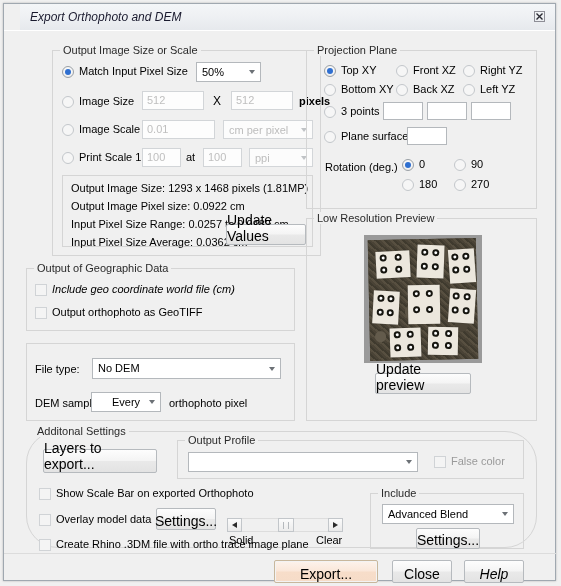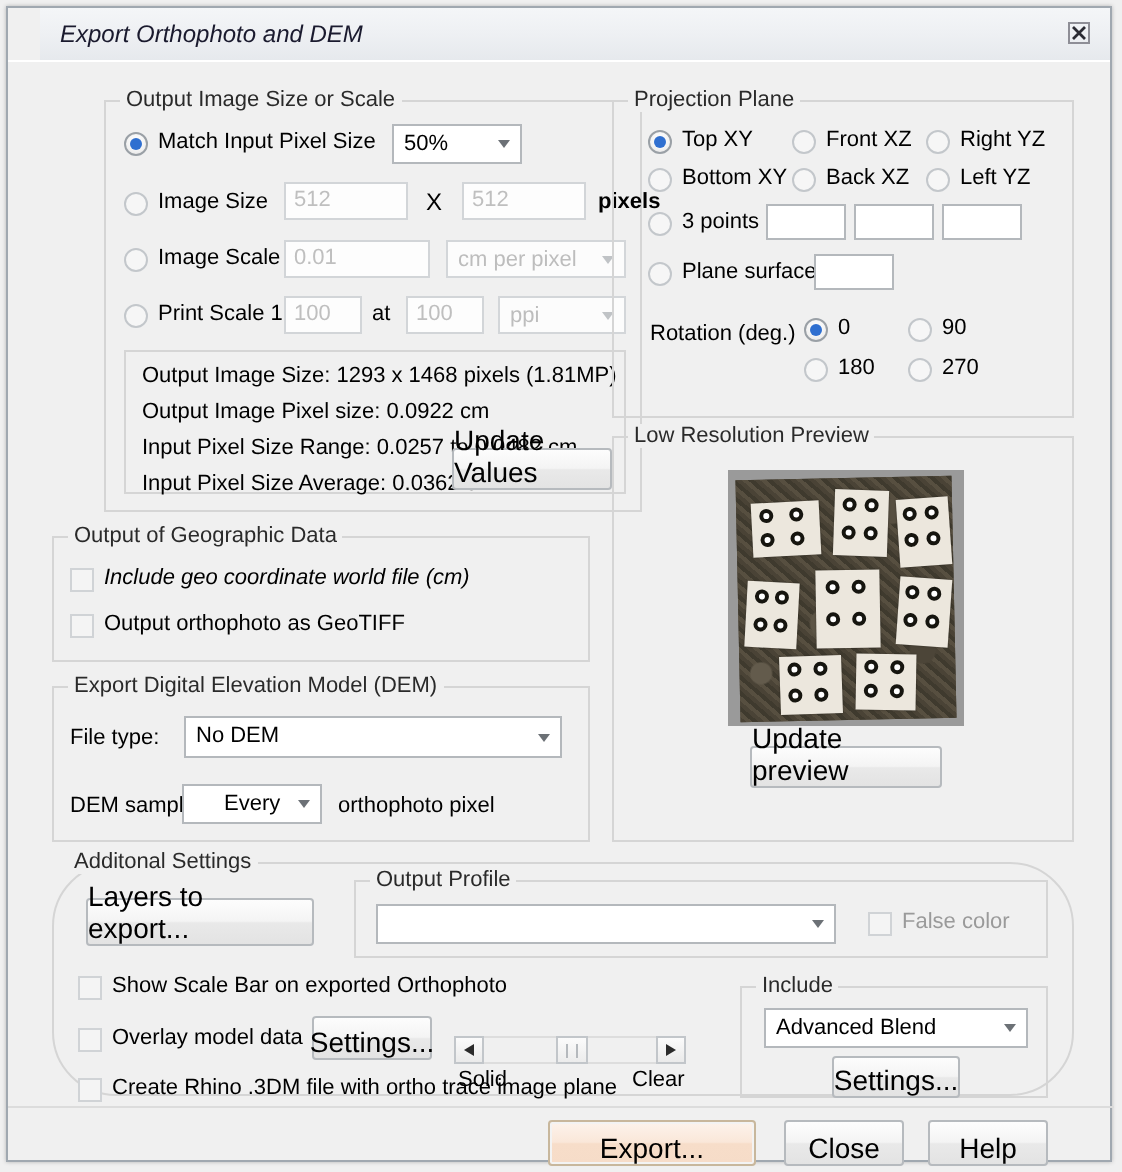--- a/index.html
+++ b/index.html
@@ -183,21 +183,20 @@
 
     <div class="group" style="left:22px;top:237px;width:269px;height:63px;">
       <span class="legend">Output of Geographic Data</span>
       <div class="cbox dim" style="left:8px;top:15px;"></div>
       <span class="lbl" style="left:25px;top:14px;font-style:italic;">Include geo coordinate world file (cm)</span>
       <div class="cbox dim" style="left:8px;top:38px;"></div>
       <span class="lbl" style="left:25px;top:37px;">Output orthophoto as GeoTIFF</span>
     </div>
 
     <div class="group" style="left:22px;top:312px;width:269px;height:78px;">
-      <span class="legend">Export Digital Elevation Model (DEM)</span>
       <span class="lbl" style="left:8px;top:19px;">File type:</span>
       <div class="combo" style="left:65px;top:14px;width:189px;height:21px;">
         <span>No DEM</span>
         <i class="arw"></i>
       </div>
       <span class="lbl" style="left:8px;top:53px;">DEM sample</span>
       <div class="combo" style="left:64px;top:48px;width:70px;height:20px;padding-left:20px;">
         <span>Every</span>
         <i class="arw"></i>
       </div>
@@ -362,18 +361,18 @@
       </div>
     </div>
 
     <div class="sep" style="left:0;top:522px;width:553px;"></div>
     <div class="btn accent" style="left:270px;top:529px;width:104px;height:23px;">
       <span>Export...</span>
     </div>
     <div class="btn" style="left:388px;top:529px;width:60px;height:23px;">
       <span>Close</span>
     </div>
-    <div class="btn" style="left:460px;top:529px;width:60px;height:23px;">
+    <div class="btn" style="left:460px;top:529px;width:60px;height:23px;font-style:italic;">
       <span>Help</span>
     </div>
 
   </div>
 </div>
 
 </body></html>

